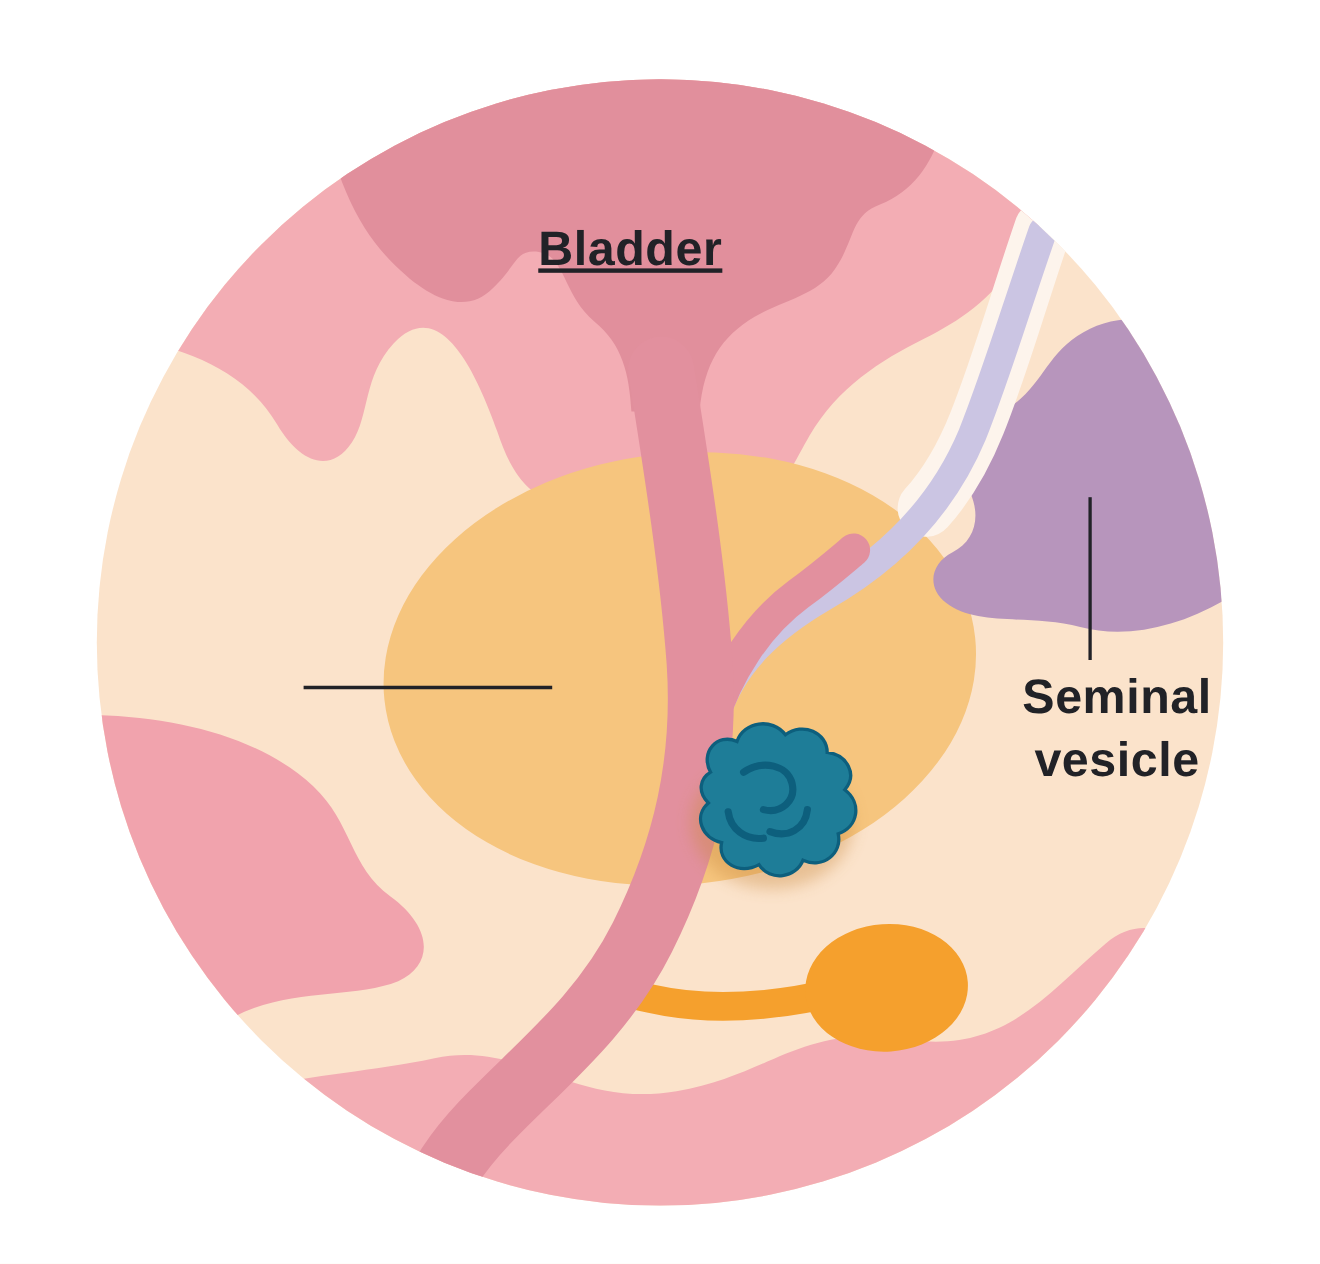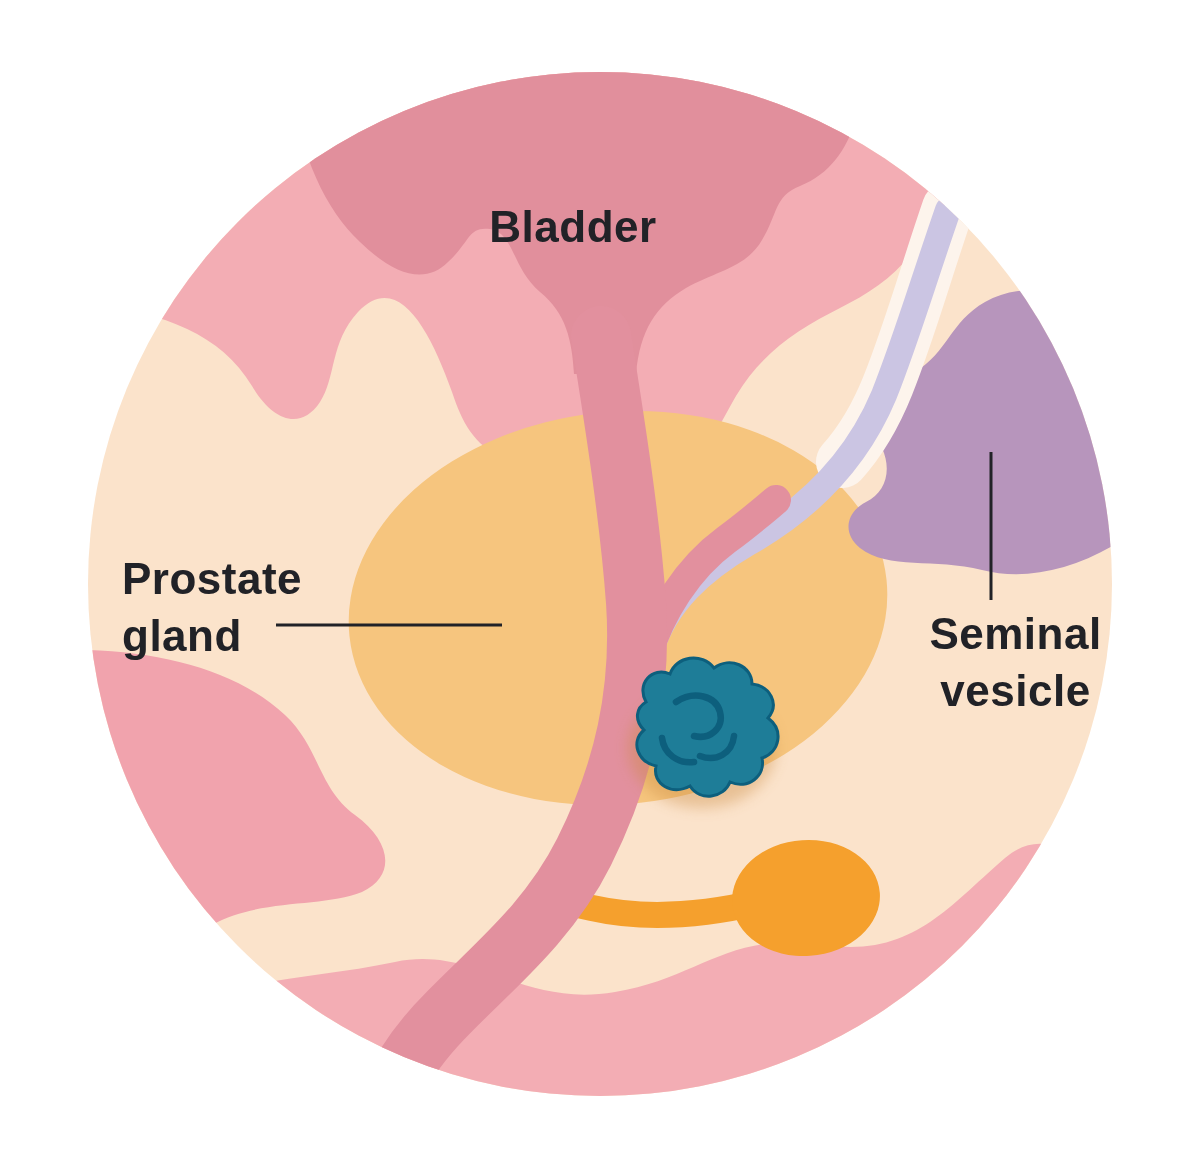--- a/index.html
+++ b/index.html
@@ -31,21 +31,21 @@
   .leader{stroke:var(--c-text);stroke-width:3;}
 
   .label{
     position:absolute;
     color:var(--c-text);
     font-weight:700;
     font-size:44px;
     line-height:1.3;
     letter-spacing:.5px;
   }
-  .label-center{transform:translateX(-50%);white-space:nowrap;}
+  .label-center{transform:translateX(-50%);white-space:nowrap;text-decoration:underline;}
 </style>
 </head>
 <body>
 
 <div class="stage">
 
   <svg width="1200" height="1149" viewBox="0 0 1200 1149">
     <defs>
       <clipPath id="circleClip">
         <circle cx="600" cy="584" r="512"></circle>
@@ -156,16 +156,15 @@
       <path class="s-tumor-detail" d="M 700 756 C 716 762, 732 754, 734 736"></path>
       <path class="s-tumor-detail" d="M 662 738 C 664 754, 678 764, 694 762"></path>
     </g>
 
     <line class="leader" x1="276" y1="625" x2="502" y2="625"></line>
     <line class="leader" x1="991" y1="452" x2="991" y2="600"></line>
   </svg>
 
   <div class="label label-center" style="left:573px;top:198px;">Bladder</div>
 
-  <div class="label" style="left:122px;top:550px;width:235px;">Prostate gland</div>
 
   <div class="label" style="left:898px;top:605px;width:235px;text-align:center;">Seminal vesicle</div>
 </div>
 
 </body></html>

